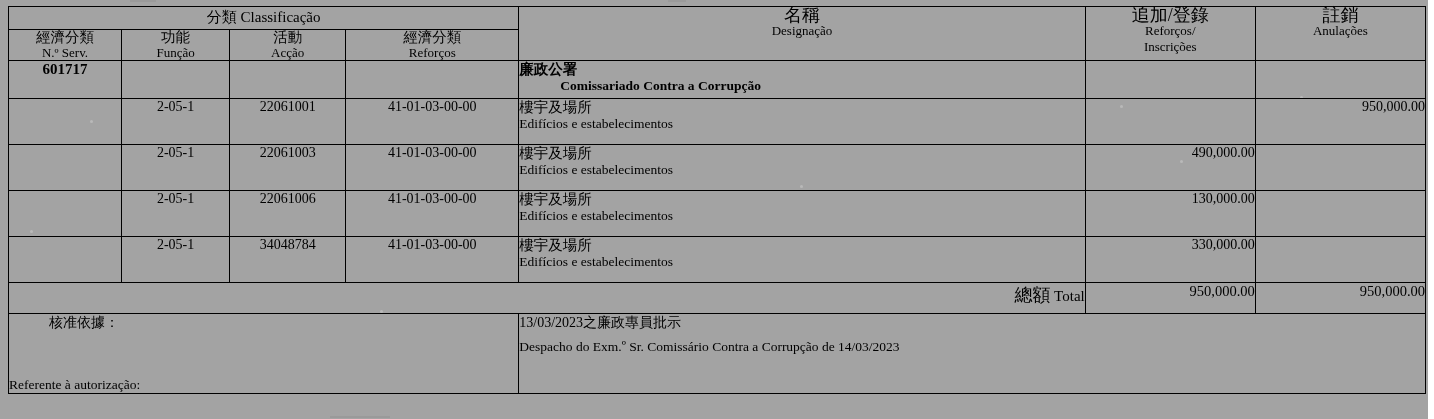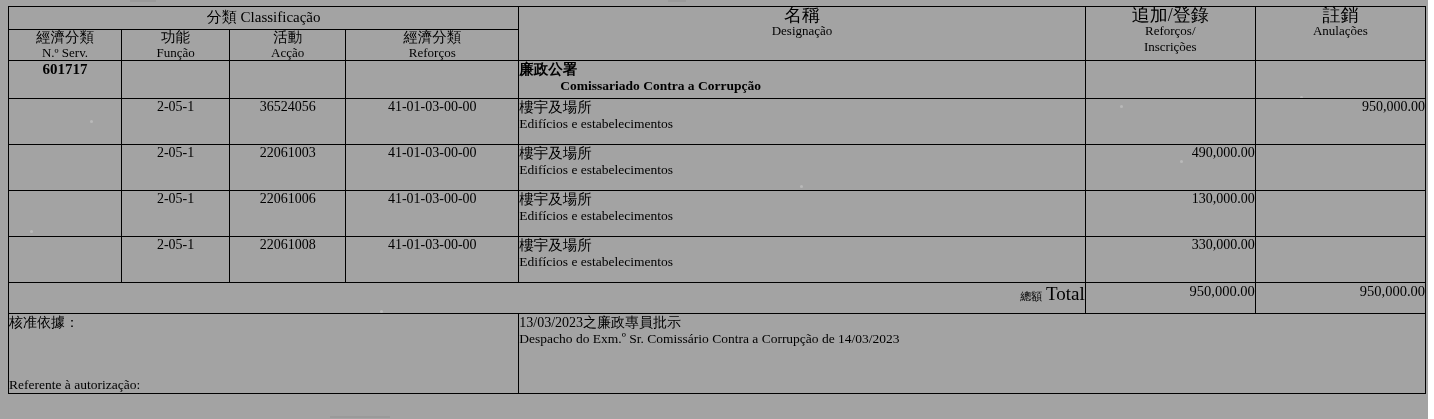--- a/index.html
+++ b/index.html
@@ -89,41 +89,41 @@
   }
   .row-blank { height: 46px; margin-left: 23px; }
   .total-row td {
     height: 30px;
     font-size: 14.5px;
   }
   .total-label {
     text-align: right;
     padding: 6px 10px 0 0;
   }
-  .total-label .tcn { font-size: 11px; }
-  .total-label .tpt { font-size: 19px; }
+  .total-label .tcn { font-size: 18px; }
+  .total-label .tpt { font-size: 15px; }
   .total-num {
     text-align: right;
     padding: 6px 8px 0 0;
     font-size: 14px;
   }
   .foot-left {
     padding: 5px 4px 5px 6px;
     font-size: 13.5px;
     line-height: 17px;
   }
-  .foot-left .cn-l { font-size: 14px; }
+  .foot-left .cn-l { font-size: 14px; margin-left: 40px; }
   .foot-left .pt-l { font-size: 13.5px; margin-top: 46px; }
   .foot-right {
     padding: 5px 4px 5px 8px;
     font-size: 13.5px;
     line-height: 17px;
   }
   .foot-right .cn-l { font-size: 14px; }
-  .foot-right .pt-l { font-size: 13.5px; }
+  .foot-right .pt-l { font-size: 13.5px; margin-top: 8px; }
   .speck {
     position: absolute;
     background: #b9b9b9;
     border-radius: 50%;
   }
   .edge-mark {
     position: absolute;
     background: #9a9a9a;
   }
 </style>
@@ -201,21 +201,21 @@
           <span class="cn-l">廉政公署</span>
           <span class="pt-l">Comissariado Contra a Corrupção</span>
         </td>
         <td></td>
         <td></td>
       </tr>
 
       <tr class="row-blank">
         <td class="c code-cell"></td>
         <td class="c code-cell">2-05-1</td>
-        <td class="c code-cell">36524056</td>
+        <td class="c code-cell">22061001</td>
         <td class="c code-cell">41-01-03-00-00</td>
         <td class="name-cell">
           <span class="cn-l">樓宇及場所</span>
           <span class="pt-l">Edifícios e estabelecimentos</span>
         </td>
         <td class="r num-cell"></td>
         <td class="r num-cell">950,000.00</td>
       </tr>
 
       <tr class="row-blank">
@@ -240,21 +240,21 @@
           <span class="cn-l">樓宇及場所</span>
           <span class="pt-l">Edifícios e estabelecimentos</span>
         </td>
         <td class="r num-cell">130,000.00</td>
         <td class="r num-cell"></td>
       </tr>
 
       <tr class="row-blank">
         <td class="c code-cell"></td>
         <td class="c code-cell">2-05-1</td>
-        <td class="c code-cell">22061008</td>
+        <td class="c code-cell">34048784</td>
         <td class="c code-cell">41-01-03-00-00</td>
         <td class="name-cell">
           <span class="cn-l">樓宇及場所</span>
           <span class="pt-l">Edifícios e estabelecimentos</span>
         </td>
         <td class="r num-cell">330,000.00</td>
         <td class="r num-cell"></td>
       </tr>
 
       <tr class="total-row">

